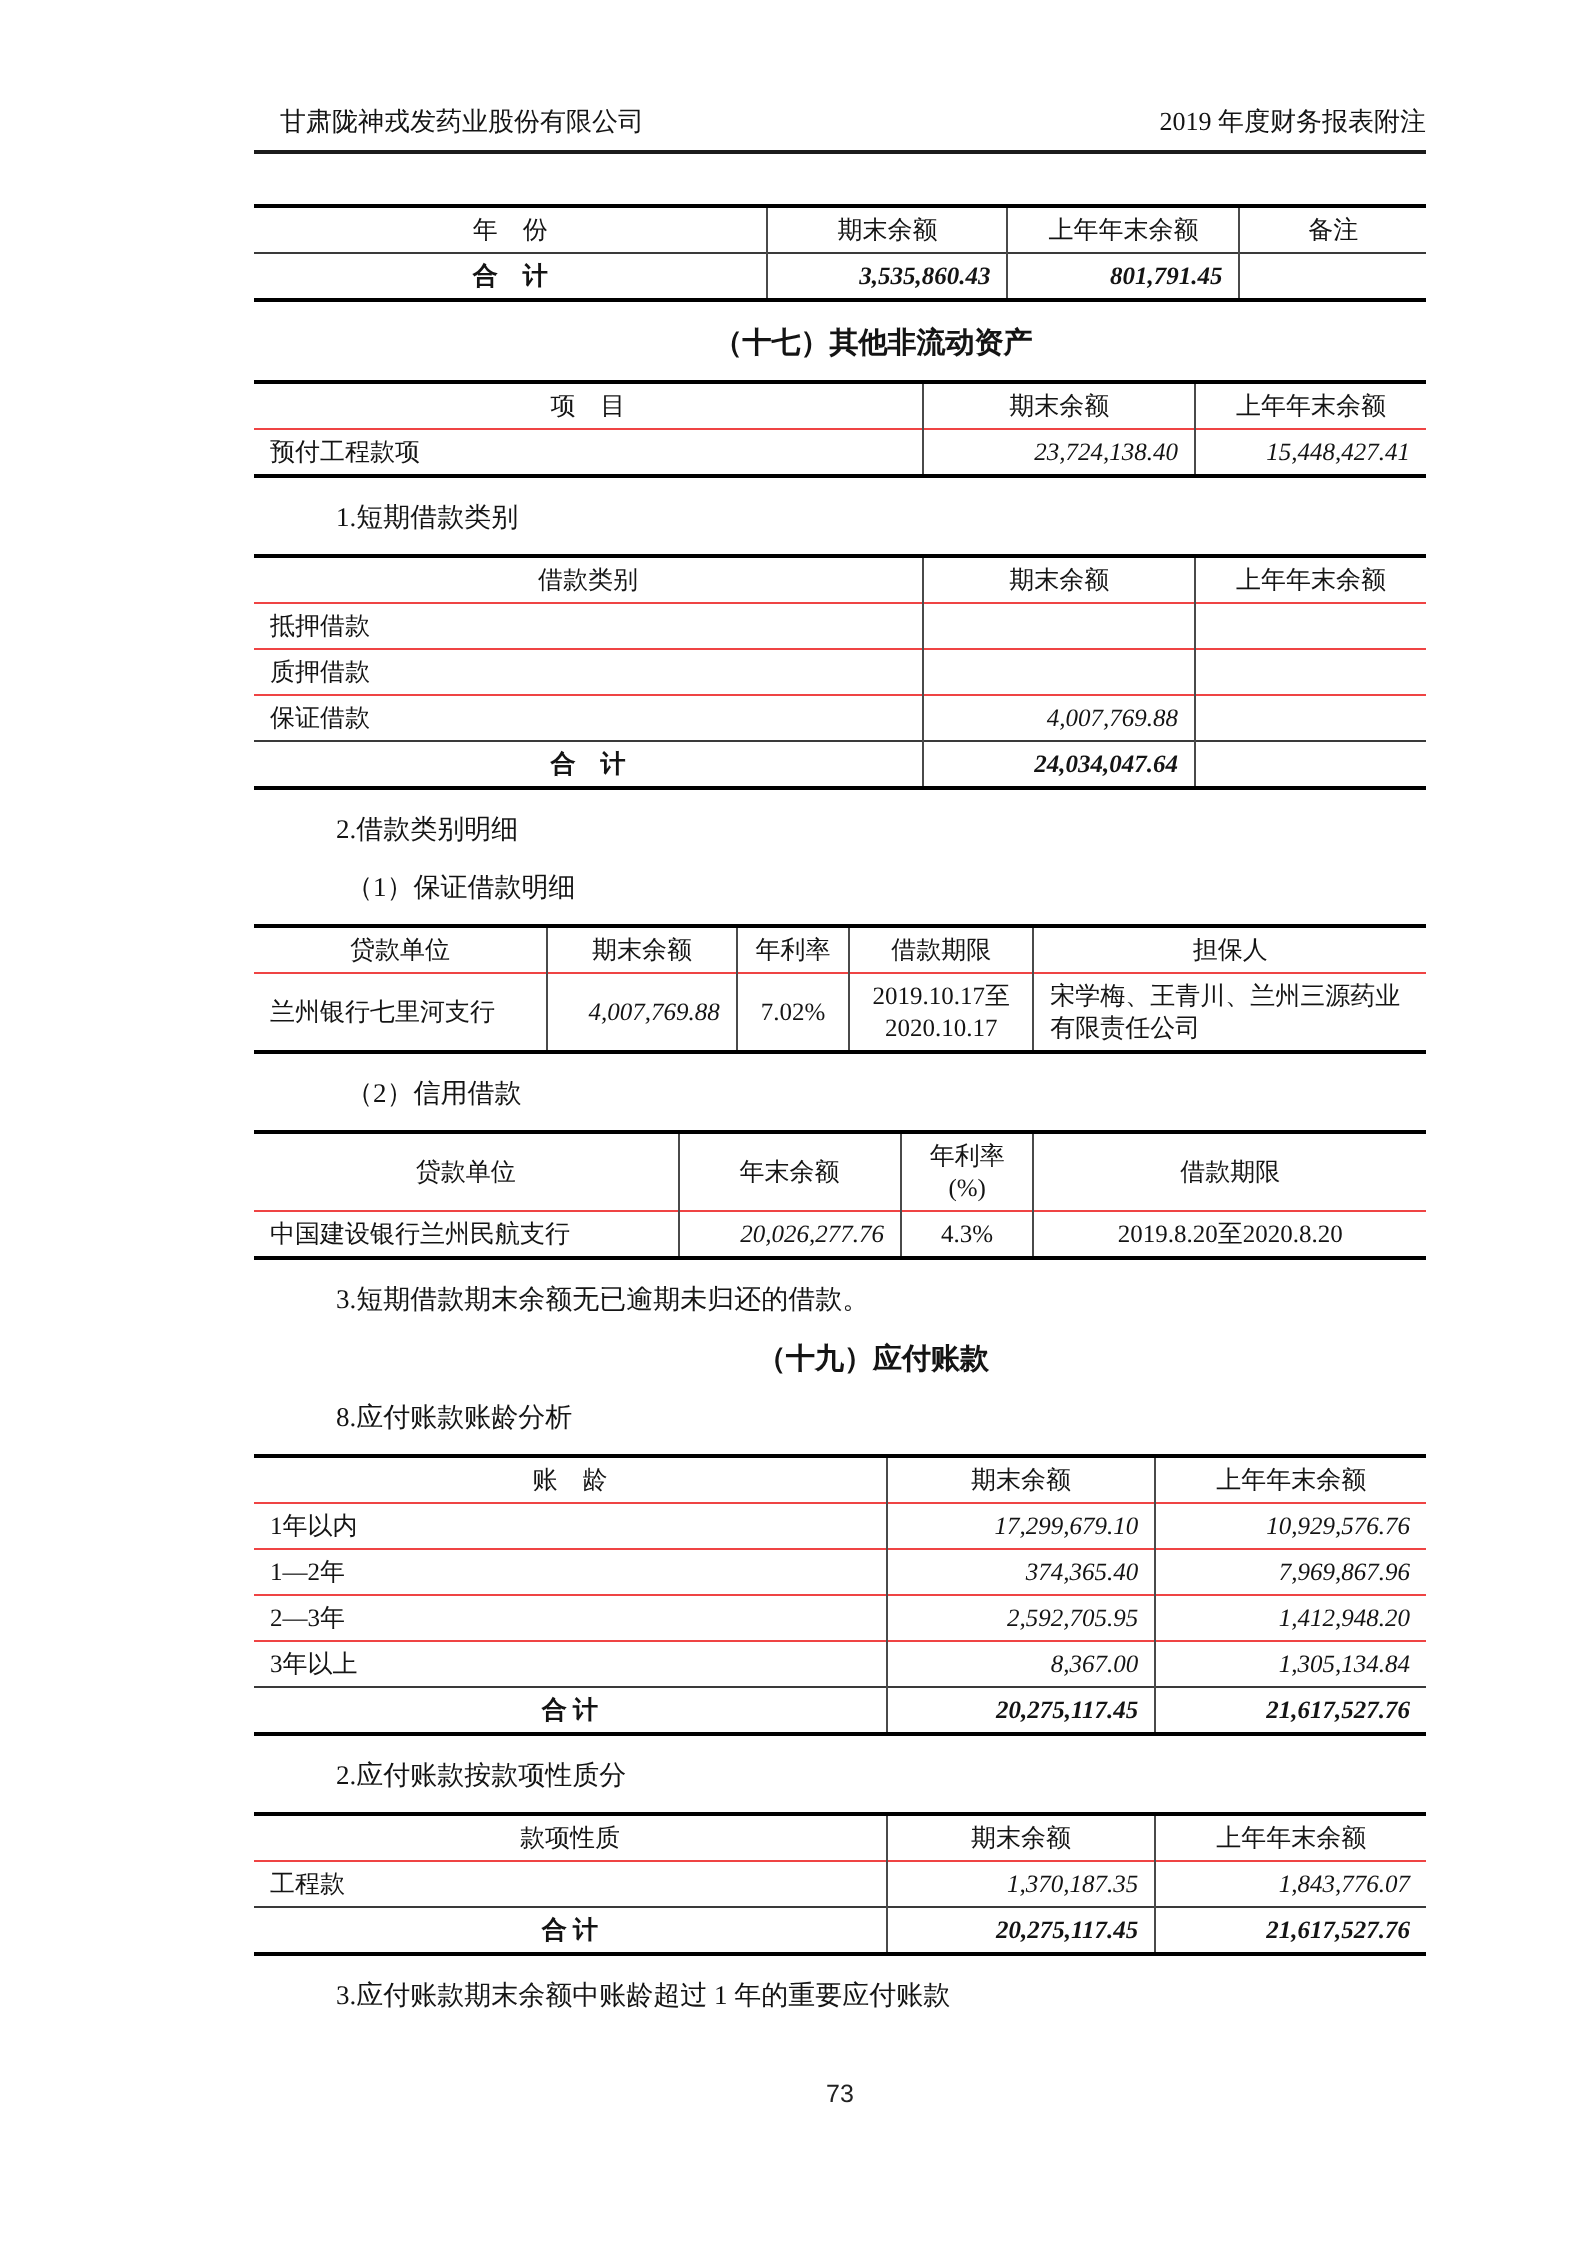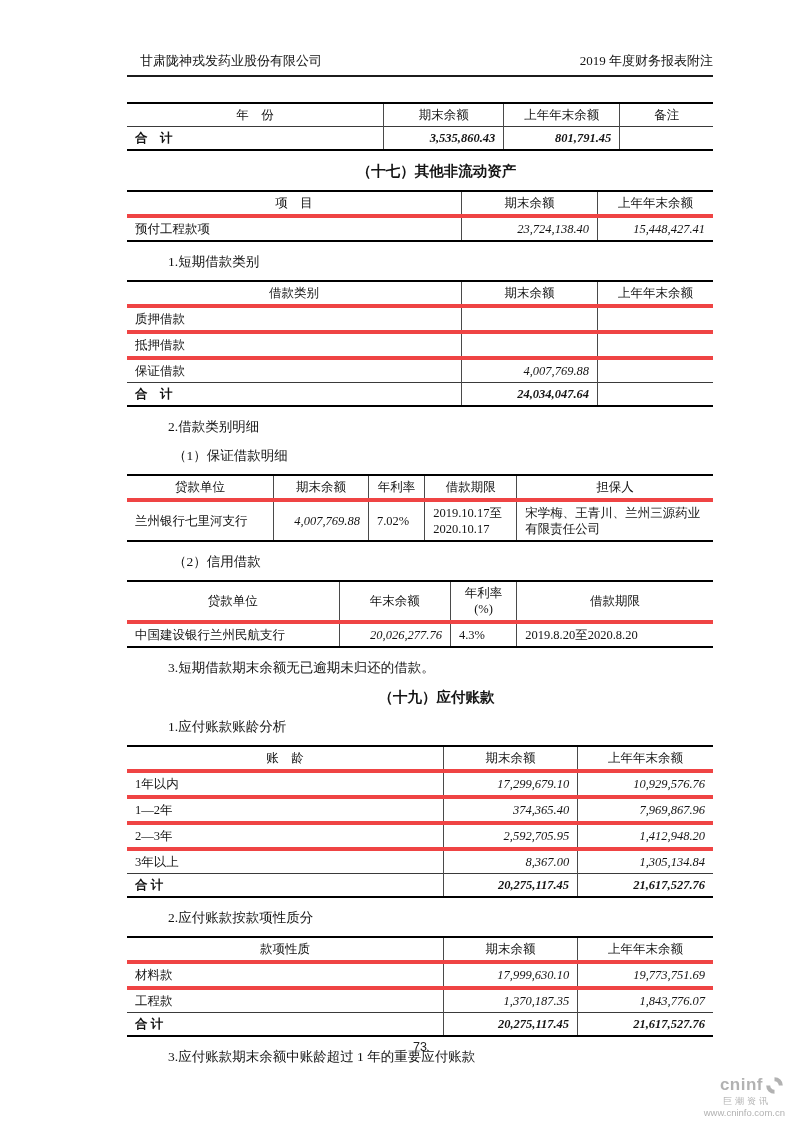--- a/index.html
+++ b/index.html
@@ -17,25 +17,25 @@
   .tbl{
     width:100%;border-collapse:collapse;table-layout:fixed;
     border-top:2.5px solid #000;border-bottom:2.5px solid #000;
     font-size:12.5px;margin:0 0 10px 0;
   }
   .tbl td{
     border-left:1px solid #4a4a4a;padding:3px 8px;line-height:16px;
     vertical-align:middle;overflow:hidden;
   }
   .tbl td:first-child{border-left:none;}
-  .tbl tr + tr td{border-top:4px solid #ef4444;}
+  .tbl tr + tr td{border-top:1px solid #ef4444;}
   .tbl tr.hdr td{text-align:center;}
   .tbl td.lbl{text-align:left;}
   .tbl td.num{text-align:right;font-style:italic;}
-  .tbl td.ctr{text-align:left;}
+  .tbl td.ctr{text-align:center;}
   .tbl tr.total td{font-weight:bold;border-top:1px solid #3a3a3a;}
   .t1{margin-top:25px;}
   .sec-title{font-weight:bold;font-size:14.5px;margin:11px 0 9px 33px;text-align:center;}
   .num-item{font-size:13.5px;margin:11px 0 9px 41px;}
   .sub-item{font-size:13.5px;margin:11px 0 9px 46px;}
   .twoline div{display:block;}
   .page-number{
     position:absolute;left:127px;top:1040px;width:586px;text-align:center;
     font-family:"Liberation Sans","DejaVu Sans",sans-serif;font-size:12.5px;color:#222;
   }
@@ -111,26 +111,26 @@
           <col style="width:23.2%">
           <col style="width:19.7%">
         </colgroup>
       <tbody>
           <tr class="hdr">
         <td>借款类别</td>
         <td>期末余额</td>
         <td>上年年末余额</td>
       </tr>
       <tr>
+        <td class="lbl">抵押借款</td>
+        <td class="num"></td>
+        <td class="num"></td>
+      </tr>
+      <tr>
         <td class="lbl">质押借款</td>
-        <td class="num"></td>
-        <td class="num"></td>
-      </tr>
-      <tr>
-        <td class="lbl">抵押借款</td>
         <td class="num"></td>
         <td class="num"></td>
       </tr>
       <tr>
         <td class="lbl">保证借款</td>
         <td class="num">4,007,769.88</td>
         <td class="num"></td>
       </tr>
       <tr class="total">
         <td class="ctr">合　计</td>
@@ -193,21 +193,21 @@
         <td class="num">20,026,277.76</td>
         <td class="ctr">4.3%</td>
         <td class="ctr">2019.8.20至2020.8.20</td>
       </tr>
     </tbody>
       </table>
 
     <div class="num-item">3.短期借款期末余额无已逾期未归还的借款。</div>
 
     <div class="sec-title">（十九）应付账款</div>
-    <div class="num-item">1.应付账款账龄分析</div>
+    <div class="num-item">8.应付账款账龄分析</div>
 
     <table class="tbl">
       <colgroup>
           <col style="width:54%">
           <col style="width:22.9%">
           <col style="width:23.1%">
         </colgroup>
       <tbody>
           <tr class="hdr">
         <td>账　龄</td>
@@ -250,49 +250,31 @@
           <col style="width:22.9%">
           <col style="width:23.1%">
         </colgroup>
       <tbody>
           <tr class="hdr">
         <td>款项性质</td>
         <td>期末余额</td>
         <td>上年年末余额</td>
       </tr>
       <tr>
-        <td class="lbl">材料款</td>
-        <td class="num">17,999,630.10</td>
-        <td class="num">19,773,751.69</td>
-      </tr>
-      <tr>
         <td class="lbl">工程款</td>
         <td class="num">1,370,187.35</td>
         <td class="num">1,843,776.07</td>
       </tr>
       <tr class="total">
         <td class="ctr">合 计</td>
         <td class="num">20,275,117.45</td>
         <td class="num">21,617,527.76</td>
       </tr>
     </tbody>
       </table>
 
     <div class="num-item">3.应付账款期末余额中账龄超过 1 年的重要应付账款</div>
 
   </div>
 
   <div class="page-number">73</div>
 
-  <div class="cninfo-mark">
-    <div class="cninfo-top">
-      <span class="cninfo-brand">cninf</span>
-      <span>
-        <svg viewBox="0 0 24 24" width="21" height="21" style="display:block">
-          <path d="M12 2.5 a9.5 9.5 0 0 1 9.5 9.5 h-4.6 a4.9 4.9 0 0 0 -4.9 -4.9 z" fill="#b2b2b2"></path>
-          <path d="M12 21.5 a9.5 9.5 0 0 1 -9.5 -9.5 h4.6 a4.9 4.9 0 0 0 4.9 4.9 z" fill="#b2b2b2"></path>
-        </svg>
-      </span>
-    </div>
-    <div class="cninfo-cn">巨潮资讯</div>
-    <div class="cninfo-url">www.cninfo.com.cn</div>
-  </div>
 </div>
 
 </body></html>

